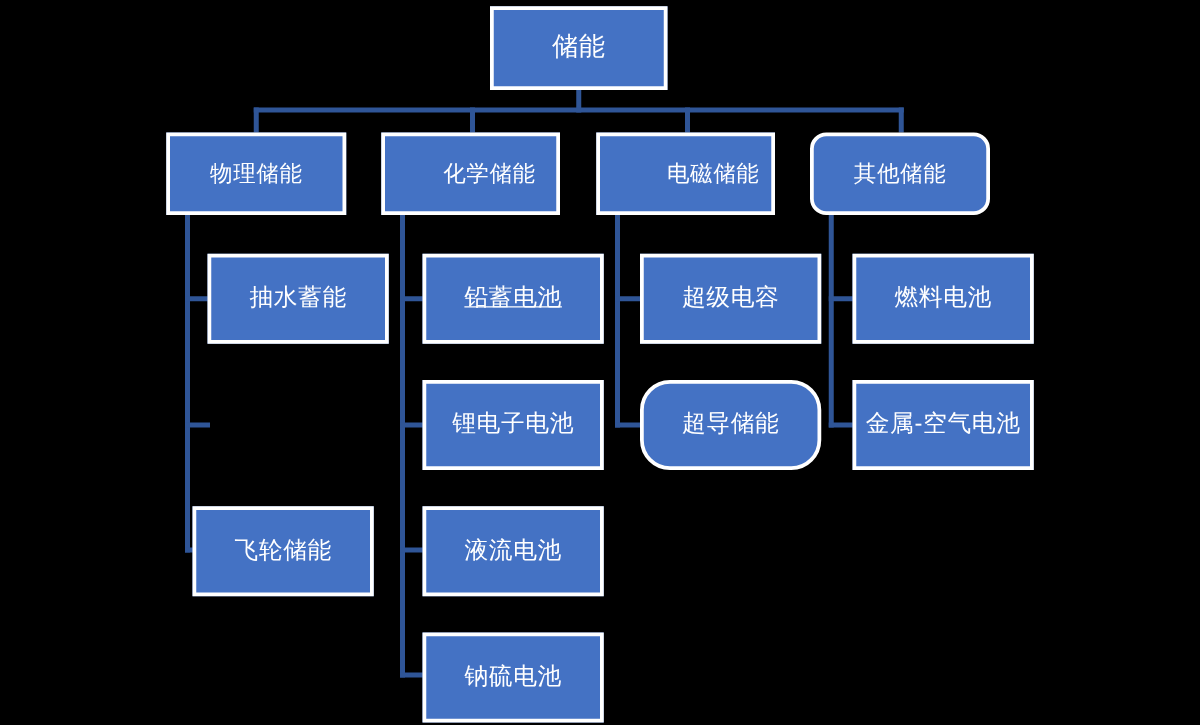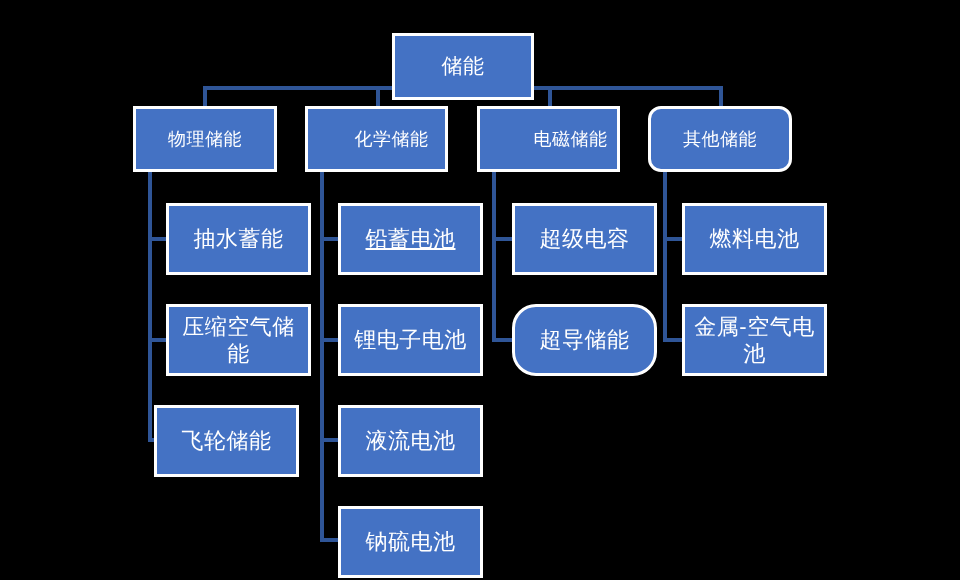--- a/index.html
+++ b/index.html
@@ -28,27 +28,26 @@
     color: #FFFFFF;
     font-size: 20px;
     line-height: 1.25;
     letter-spacing: 0.5px;
     padding: 2px 4px;
     z-index: 3;
     user-select: none;
   }
   .node.root {
     font-size: 21px;
-    margin-top: 28px;
   }
   .node.level2 {
     font-size: 18px;
   }
   .node.leaf {
-    font-size: 22px;
+    font-size: 19px;
   }
   .node .label {
     display: block;
     width: 100%;
   }
   .conn {
     position: absolute;
     background: #2F5597;
     z-index: 1;
   }
@@ -99,23 +98,20 @@
   <div class="node level2" style="left:477px; top:106px; width:143px; height:66px;padding-left:48px;">
     <span class="label">电磁储能</span>
   </div>
   <div class="node level2" style="left:648px; top:106px; width:144px; height:66px;border-radius:13px;">
     <span class="label">其他储能</span>
   </div>
 
   <div class="node leaf" style="left:166px; top:203px; width:145px; height:72px;">
     <span class="label">抽水蓄能</span>
   </div>
-  <div class="node leaf" style="left:166px; top:304px; width:145px; height:72px;">
-    <span class="label">压缩空气储能</span>
-  </div>
   <div class="node leaf" style="left:154px; top:405px; width:145px; height:72px;">
     <span class="label">飞轮储能</span>
   </div>
 
   <div class="node leaf" style="left:338px; top:203px; width:145px; height:72px;text-decoration:underline;">
     <span class="label">铅蓄电池</span>
   </div>
   <div class="node leaf" style="left:338px; top:304px; width:145px; height:72px;">
     <span class="label">锂电子电池</span>
   </div>

